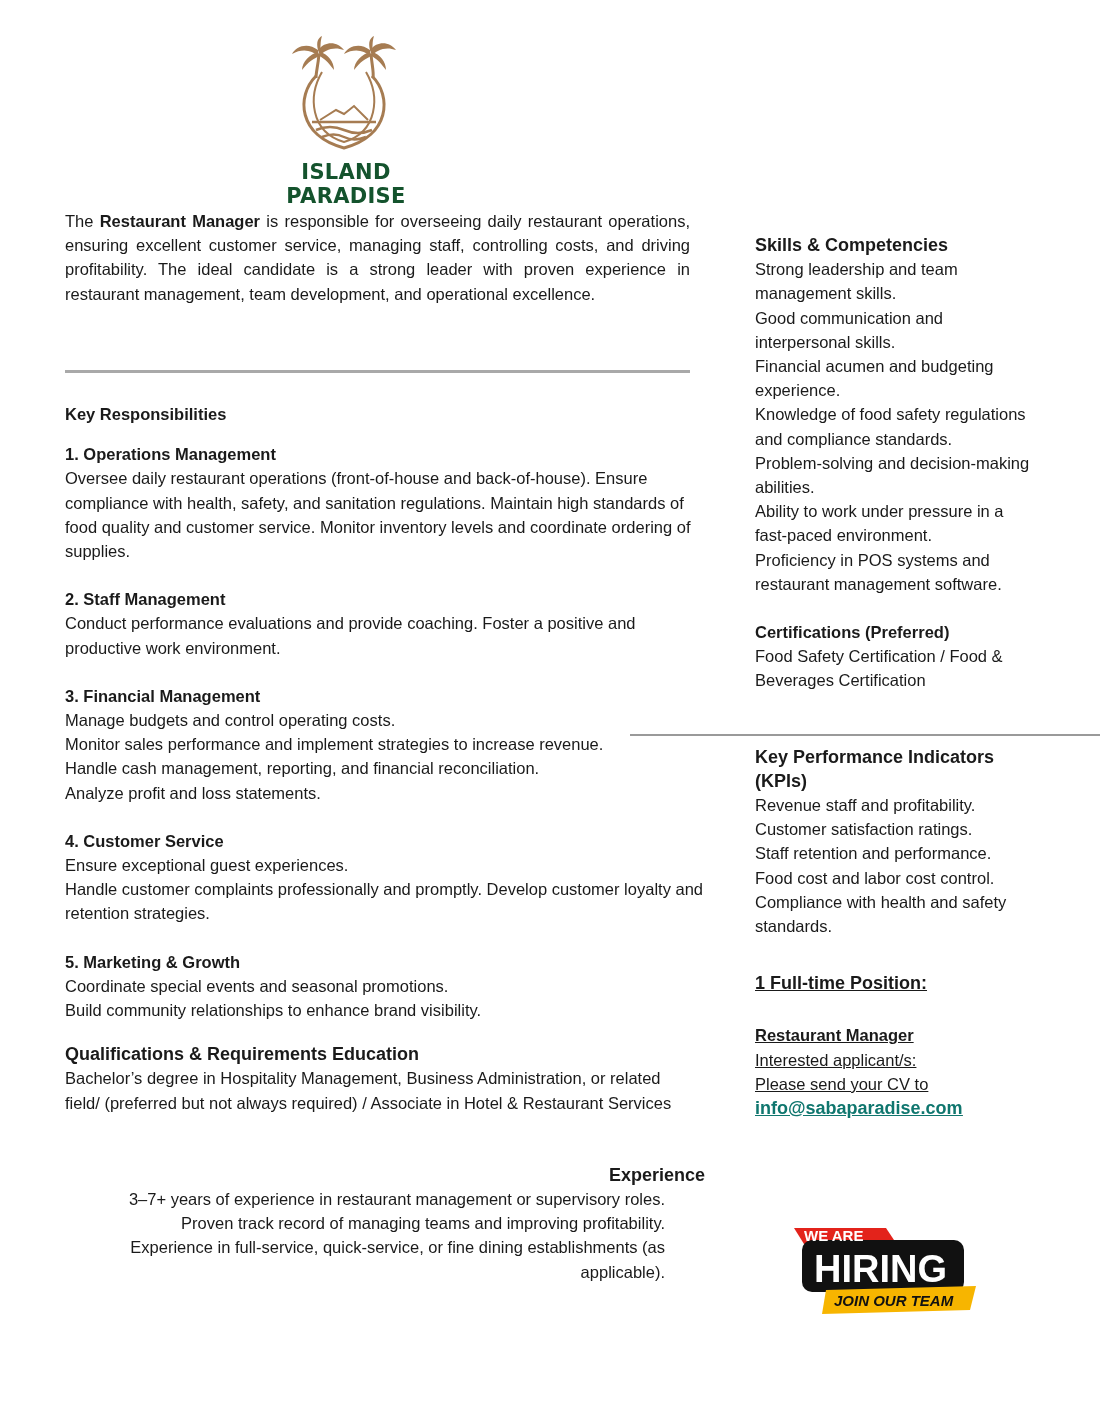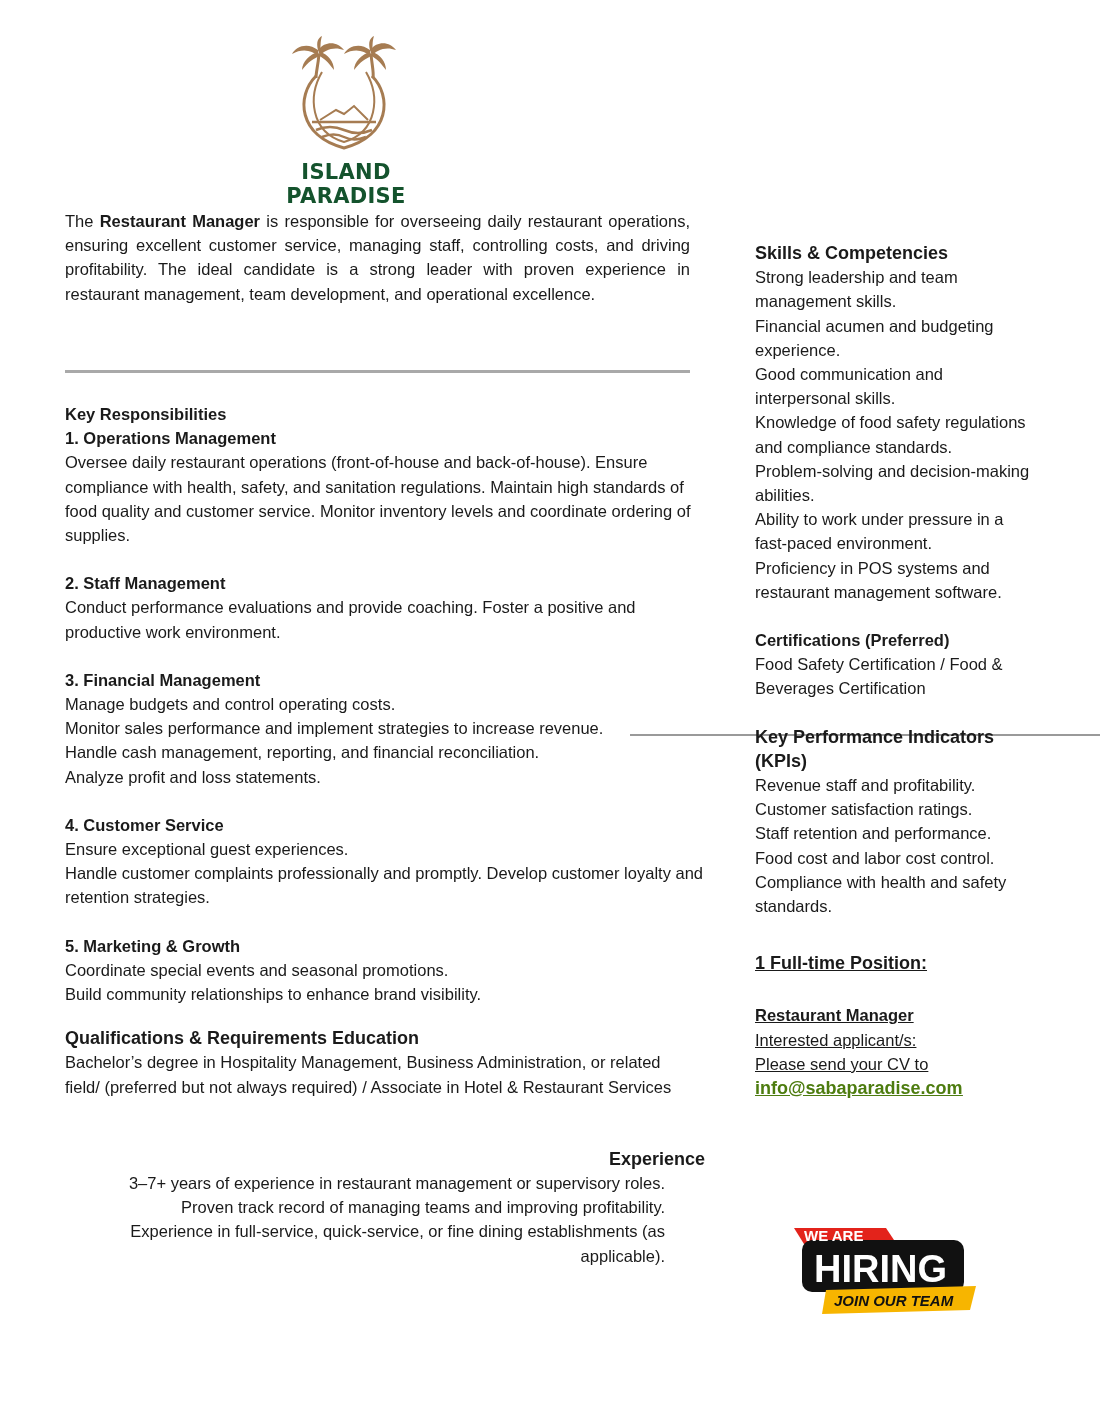--- a/index.html
+++ b/index.html
@@ -8,21 +8,21 @@
   .abs { position: absolute; }
   .logo { left: 240px; top: 36px; width: 210px; height: 160px; }
   .logo svg { position: absolute; left: 48px; top: 0; }
   .logo-text { position: absolute; left: 4px; top: 124px; width: 204px; text-align: center;
                font-family: "DejaVu Sans", sans-serif; font-weight: bold; font-size: 21px;
                color: #14532d; letter-spacing: 0.3px; }
   .intro { left: 65px; top: 209px; width: 625px; font-size: 16.5px; line-height: 24.2px; text-align: justify; }
   .rule-left { left: 65px; top: 370px; width: 625px; height: 3px; background: #a9a9a9; }
   .rule-right { left: 630px; top: 734px; width: 470px; height: 2px; background: #9a9a9a; }
   .col-left { left: 65px; top: 402px; width: 640px; font-size: 16.5px; line-height: 24.2px; }
-  .col-right { left: 755px; top: 241px; width: 300px; font-size: 16.5px; line-height: 24.2px; }
+  .col-right { left: 755px; top: 233px; width: 300px; font-size: 16.5px; line-height: 24.2px; }
   .h { font-weight: bold; }
   .h-lg { font-weight: bold; font-size: 18px; }
   .section { margin-bottom: 24px; }
   .line { display: block; }
   .email { font-weight: bold; text-decoration: underline; font-size: 18px; }
   .hiring { left: 790px; top: 1222px; width: 190px; height: 100px; }
 </style>
 </head>
 <body>
 
@@ -60,21 +60,21 @@
   <span>The </span><b>Restaurant Manager</b><span> is responsible for overseeing daily restaurant operations, ensuring excellent customer service, managing staff, controlling costs, and driving profitability. The ideal candidate is a strong leader with proven experience in restaurant management, team development, and operational excellence.</span>
 </div>
 
 <div class="abs rule-left"></div>
 <div class="abs rule-right"></div>
 
 <div class="abs col-left">
   <div class="section">
     <div class="h">Key Responsibilities</div>
     <div id="resp-list">
-        <div class="section" style="margin-top: 0px;">
+        <div class="section" style="margin-top: 16px;">
           <div class="h">1. Operations Management</div>
           <div class="line">Oversee daily restaurant operations (front-of-house and back-of-house). Ensure compliance with health, safety, and sanitation regulations. Maintain high standards of food quality and customer service. Monitor inventory levels and coordinate ordering of supplies.</div>
         </div>
         <div class="section">
           <div class="h">2. Staff Management</div>
           <div class="line">Conduct performance evaluations and provide coaching. Foster a positive and productive work environment.</div>
         </div>
         <div class="section">
           <div class="h">3. Financial Management</div>
           <div class="line">Manage budgets and control operating costs.</div>
@@ -108,52 +108,52 @@
         <div class="line">Experience in full-service, quick-service, or fine dining establishments (as applicable).</div>
       </div>
   </div>
 </div>
 
 <div class="abs col-right">
   <div class="section">
     <div class="h-lg">Skills &amp; Competencies</div>
     <div id="skills-list" style="width:285px">
         <div class="line">Strong leadership and team management skills.</div>
+        <div class="line">Good communication and interpersonal skills.</div>
         <div class="line">Financial acumen and budgeting experience.</div>
-        <div class="line">Good communication and interpersonal skills.</div>
         <div class="line">Knowledge of food safety regulations and compliance standards.</div>
         <div class="line">Problem-solving and decision-making abilities.</div>
         <div class="line">Ability to work under pressure in a fast-paced environment.</div>
         <div class="line">Proficiency in POS systems and restaurant management software.</div>
       </div>
   </div>
 
   <div class="section">
     <div class="h">Certifications (Preferred)</div>
     <div style="width:285px">Food Safety Certification / Food &amp; Beverages Certification</div>
   </div>
 
-  <div class="section" style="margin-top:24px;">
+  <div class="section" style="margin-top:52px;">
     <div class="h-lg" style="width:260px">Key Performance Indicators (KPIs)</div>
     <div id="kpi-list" style="width:285px">
         <div class="line">Revenue staff and profitability.</div>
         <div class="line">Customer satisfaction ratings.</div>
         <div class="line">Staff retention and performance.</div>
         <div class="line">Food cost and labor cost control.</div>
         <div class="line">Compliance with health and safety standards.</div>
       </div>
   </div>
 
   <div style="margin-top:33px;text-decoration:underline;">
     <div class="h-lg">1 Full-time Position:</div>
     <div style="height:28px"></div>
     <div class="h">Restaurant Manager</div>
     <div>Interested applicant/s:</div>
     <div>Please send your CV to</div>
-    <a class="email" style="color:#4d7c0f;">info@sabaparadise.com</a>
+    <a class="email" style="color:#0f766e;">info@sabaparadise.com</a>
   </div>
 </div>
 
 <div class="abs hiring">
   <svg width="190" height="100" viewBox="0 0 190 100">
     <polygon points="4,6 96,6 104,18 14,22" fill="#e3231b"></polygon>
     <rect x="12" y="18" width="162" height="52" rx="10" fill="#111"></rect>
     <polygon points="36,68 186,64 180,88 32,92" fill="#f7b500"></polygon>
     <text x="14" y="19" font-family="Liberation Sans, sans-serif" font-weight="bold" font-size="15" fill="#ffffff">WE ARE</text>
     <text x="24" y="60" font-family="Liberation Sans, sans-serif" font-weight="bold" font-size="38" fill="#ffffff">HIRING</text>

